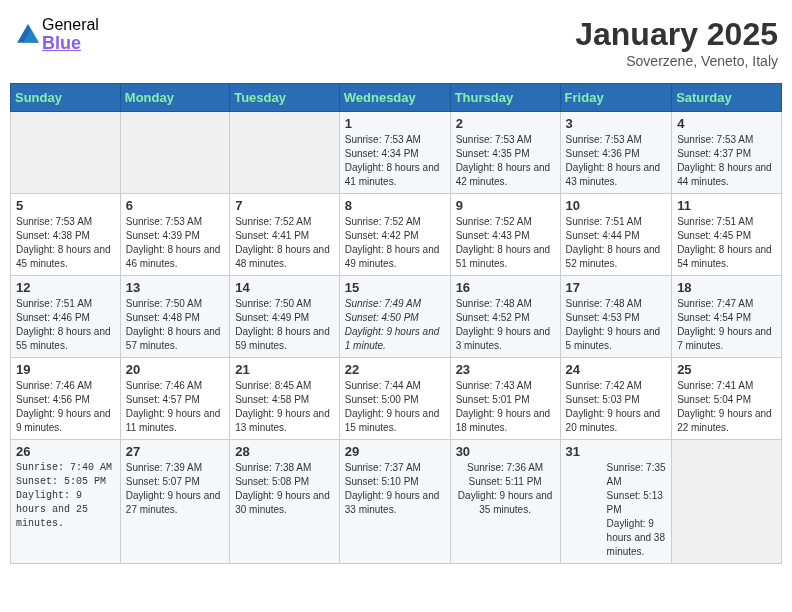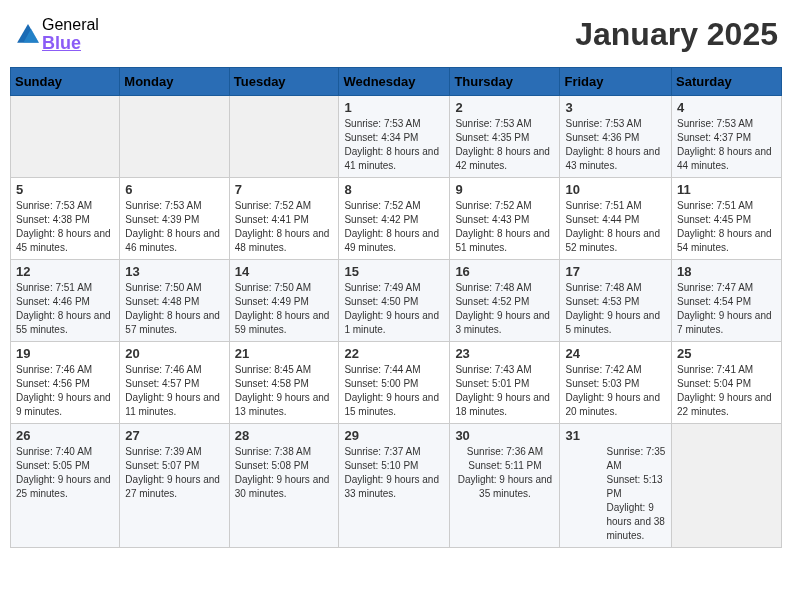--- a/index.html
+++ b/index.html
@@ -48,21 +48,21 @@
       font-size: 14px;
       color: #555;
     }
     .calendar {
       width: 100%;
       border-collapse: collapse;
       border: 1px solid #ccc;
     }
     .calendar th {
       background-color: #2a6db5;
-      color: #000000;
+      color: #86efac;
       font-size: 13px;
       font-weight: bold;
       padding: 6px 4px;
       text-align: left;
       border: 1px solid #1a5a9a;
     }
     .calendar td {
       vertical-align: top;
       padding: 4px 5px;
       border: 1px solid #ccc;
@@ -103,20 +103,21 @@
       <polygon points="18,4 32,28 4,28" fill="#1a6bb5"></polygon>
       <polygon points="22,10 32,28 12,28" fill="#2a8fd4" opacity="0.6"></polygon>
     </svg>
     <div class="logo-text">
       <span>General</span>
       <span class="logo-blue">Blue</span>
     </div>
   </div>
   <div class="title-section">
     <div class="month-title">January 2025</div>
+    <div class="location">Soverzene, Veneto, Italy</div>
   </div>
 </div>
 
 <table class="calendar">
   <thead>
     <tr>
     <th>Sunday</th>
         <th>Monday</th>
         <th>Tuesday</th>
         <th>Wednesday</th>
@@ -213,21 +214,21 @@
 Daylight: 8 hours and 57 minutes.</div>
         </td>
         <td>
           <span class="day-number">14</span>
           <div class="day-info" style="white-space: pre-line;">Sunrise: 7:50 AM
 Sunset: 4:49 PM
 Daylight: 8 hours and 59 minutes.</div>
         </td>
         <td>
           <span class="day-number">15</span>
-          <div class="day-info" style="white-space: pre-line;">Sunrise: 7:49 AM
+          <div class="day-info" style="white-space: pre-line; font-style: italic;">Sunrise: 7:49 AM
 Sunset: 4:50 PM
 Daylight: 9 hours and 1 minute.</div>
         </td>
         <td>
           <span class="day-number">16</span>
           <div class="day-info" style="white-space: pre-line;">Sunrise: 7:48 AM
 Sunset: 4:52 PM
 Daylight: 9 hours and 3 minutes.</div>
         </td>
         <td>
@@ -283,21 +284,21 @@
         <td>
           <span class="day-number">25</span>
           <div class="day-info" style="white-space: pre-line;">Sunrise: 7:41 AM
 Sunset: 5:04 PM
 Daylight: 9 hours and 22 minutes.</div>
         </td>
       </tr>
       <tr>
         <td>
           <span class="day-number">26</span>
-          <div class="day-info" style="white-space: pre-line;">Sunrise: 7:40 AM
+          <div class="day-info" style="white-space: pre-line; font-family: Liberation Mono, monospace;">Sunrise: 7:40 AM
 Sunset: 5:05 PM
 Daylight: 9 hours and 25 minutes.</div>
         </td>
         <td>
           <span class="day-number">27</span>
           <div class="day-info" style="white-space: pre-line;">Sunrise: 7:39 AM
 Sunset: 5:07 PM
 Daylight: 9 hours and 27 minutes.</div>
         </td>
         <td>

